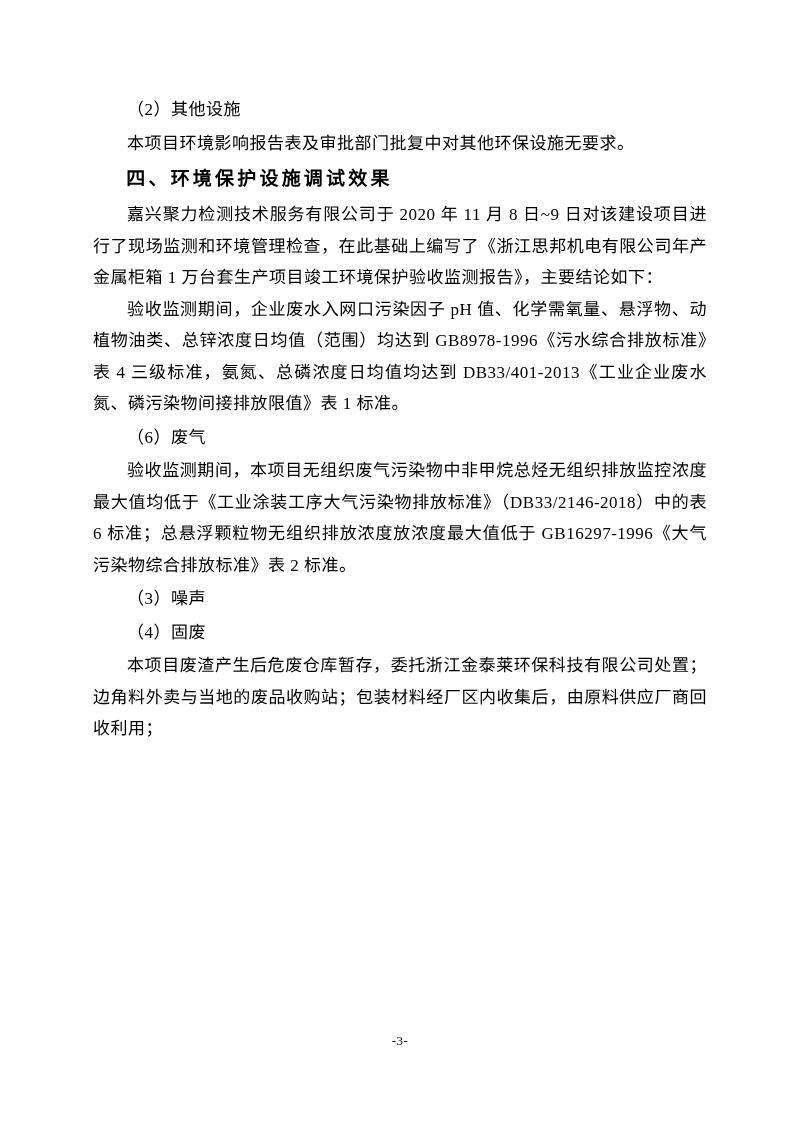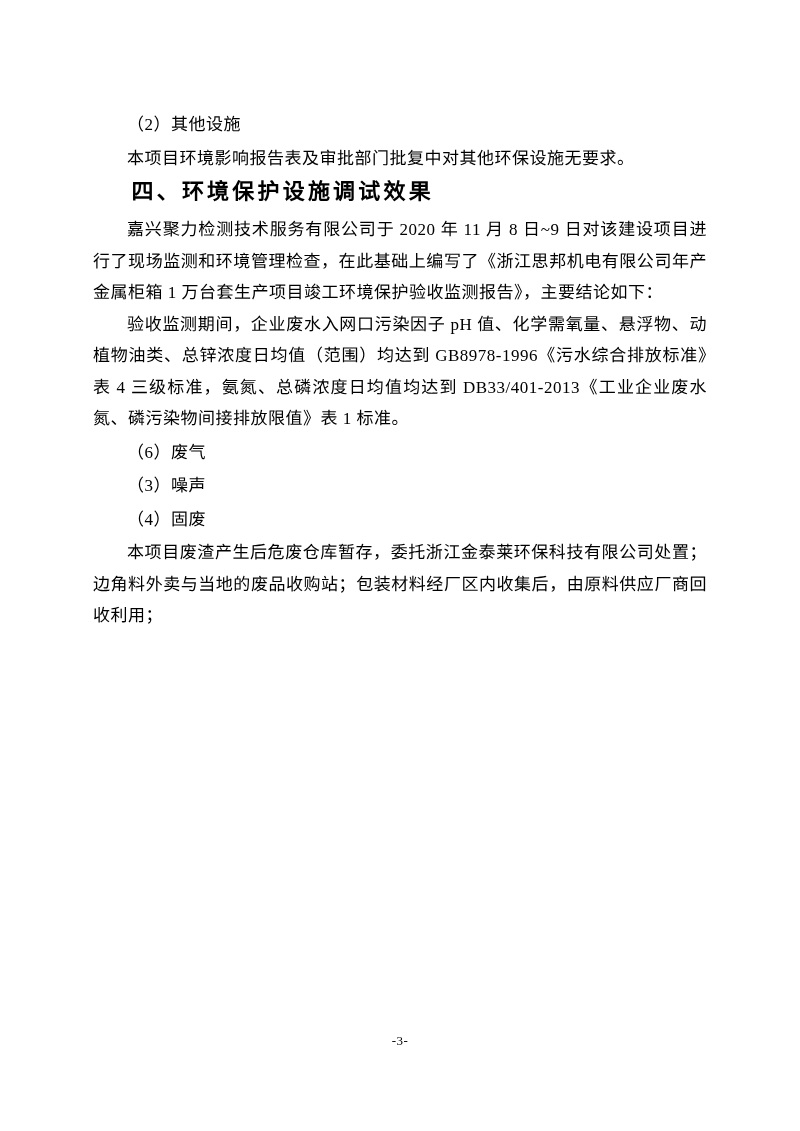--- a/index.html
+++ b/index.html
@@ -12,39 +12,39 @@
     width: 800px;
     height: 1131px;
     background: #ffffff;
     color: #000000;
     font-family: "Liberation Serif", "DejaVu Serif", serif;
     overflow: hidden;
   }
   .content {
     position: absolute;
     left: 93px;
-    top: 107px;
+    top: 92px;
     width: 614px;
     text-align: justify;
     font-size: 17px;
     line-height: 31.5px;
     letter-spacing: 0.5px;
   }
   .content p {
     margin: 0;
     text-indent: 2em;
   }
   p.sub-label {
     margin: 2px 0;
     text-align: left;
   }
   p.section-heading {
-    font-family: Liberation Mono, monospace;
+    font-family: Liberation Sans, sans-serif;
     font-weight: bold;
-    font-size: 22px;
+    font-size: 19px;
     letter-spacing: 3.2px;
     line-height: 34px;
     margin: 3px 0;
     text-align: left;
     text-indent: 1.75em;
   }
   .footer {
     position: absolute;
     left: 0;
     top: 1033px;
@@ -59,18 +59,19 @@
 <body>
 
 <div class="page">
   <main class="content">
     <p class="sub-label">（2）其他设施</p>
     <p class="body-para">本项目环境影响报告表及审批部门批复中对其他环保设施无要求。</p>
     <p class="section-heading">四、环境保护设施调试效果</p>
     <p class="body-para">嘉兴聚力检测技术服务有限公司于 2020 年 11 月 8 日~9 日对该建设项目进行了现场监测和环境管理检查，在此基础上编写了《浙江思邦机电有限公司年产金属柜箱 1 万台套生产项目竣工环境保护验收监测报告》，主要结论如下：</p>
     <p class="body-para">验收监测期间，企业废水入网口污染因子 pH 值、化学需氧量、悬浮物、动植物油类、总锌浓度日均值（范围）均达到 GB8978-1996《污水综合排放标准》表 4 三级标准，氨氮、总磷浓度日均值均达到 DB33/401-2013《工业企业废水氮、磷污染物间接排放限值》表 1 标准。</p>
     <p class="sub-label">（6）废气</p>
+    <p class="body-para">验收监测期间，本项目无组织废气污染物中非甲烷总烃无组织排放监控浓度最大值均低于《工业涂装工序大气污染物排放标准》（DB33/2146-2018）中的表 6 标准；总悬浮颗粒物无组织排放浓度放浓度最大值低于 GB16297-1996《大气污染物综合排放标准》表 2 标准。</p>
     <p class="sub-label">（3）噪声</p>
     <p class="sub-label">（4）固废</p>
     <p class="body-para">本项目废渣产生后危废仓库暂存，委托浙江金泰莱环保科技有限公司处置；边角料外卖与当地的废品收购站；包装材料经厂区内收集后，由原料供应厂商回收利用；</p>
   </main>
   <div class="footer">-3-</div>
 </div>
 
 </body></html>

